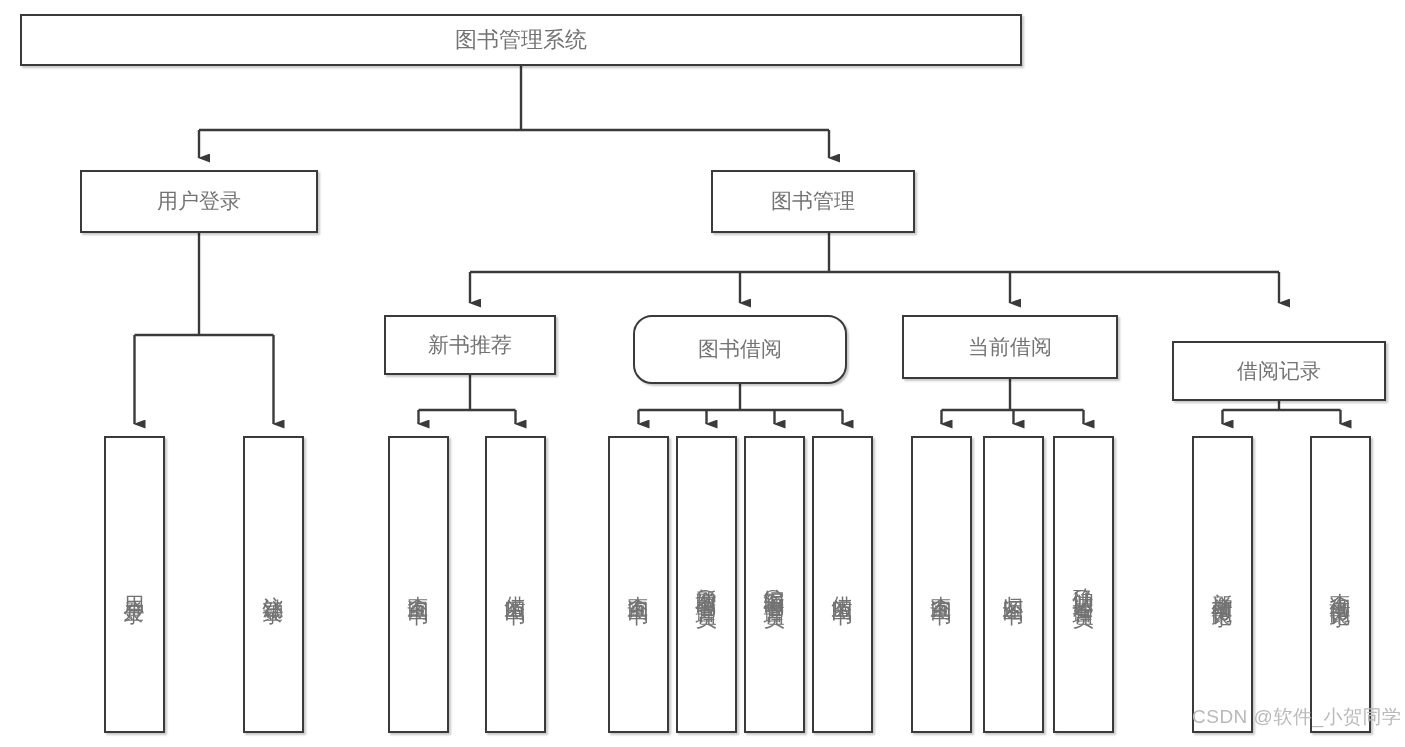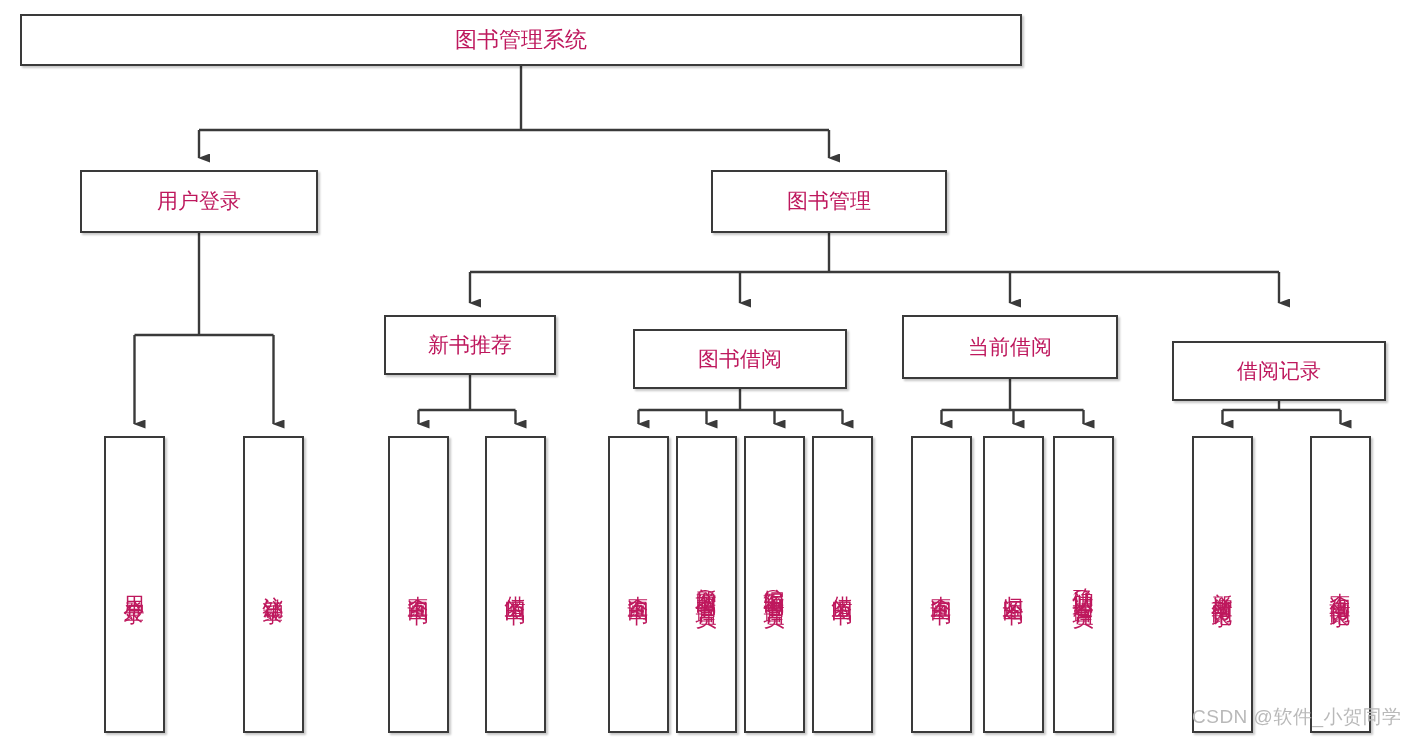--- a/index.html
+++ b/index.html
@@ -27,21 +27,21 @@
   }
   .node {
     position: absolute;
     box-sizing: border-box;
     background: #ffffff;
     border: 2px solid #3a3a3a;
     box-shadow: 2px 2px 2px rgba(0,0,0,0.22);
     display: flex;
     align-items: center;
     justify-content: center;
-    color: #be185d;
+    color: #737373;
   }
   .node .label {
     line-height: 1.15;
     text-align: center;
     white-space: nowrap;
   }
   .node.h .label {
     font-size: 21px;
   }
   .node.root .label {
@@ -115,28 +115,28 @@
       </g>
   </svg>
 
   <div class="node root h" id="n-root" style="left: 20px; top: 14px; width: 1002px; height: 52px;">
     <span class="label">图书管理系统</span>
   </div>
 
   <div class="node h" id="n-l2-0" style="left: 80px; top: 170px; width: 238px; height: 63px;">
     <span class="label">用户登录</span>
   </div>
-  <div class="node h" id="n-l2-1" style="left: 711px; top: 170px; width: 236px; height: 63px;">
+  <div class="node h" id="n-l2-1" style="left: 711px; top: 170px; width: 204px; height: 63px;">
     <span class="label">图书管理</span>
   </div>
 
   <div class="node h" id="n-l3-0" style="left: 384px; top: 315px; width: 172px; height: 60px;">
     <span class="label">新书推荐</span>
   </div>
-  <div class="node h" id="n-l3-1" style="left: 633px; top: 329px; width: 214px; height: 60px;">
+  <div class="node h" id="n-l3-1" style="left: 633px; top: 315px; width: 214px; height: 69px; border-radius: 19px;">
     <span class="label">图书借阅</span>
   </div>
   <div class="node h" id="n-l3-2" style="left: 902px; top: 315px; width: 216px; height: 64px;">
     <span class="label">当前借阅</span>
   </div>
   <div class="node h" id="n-l3-3" style="left: 1172px; top: 315px; width: 214px; height: 60px; margin-top: 26px;">
     <span class="label">借阅记录</span>
   </div>
 
   <div class="node v" id="n-lf-0" style="left: 104px; top: 436px; width: 61px; height: 297px;">

